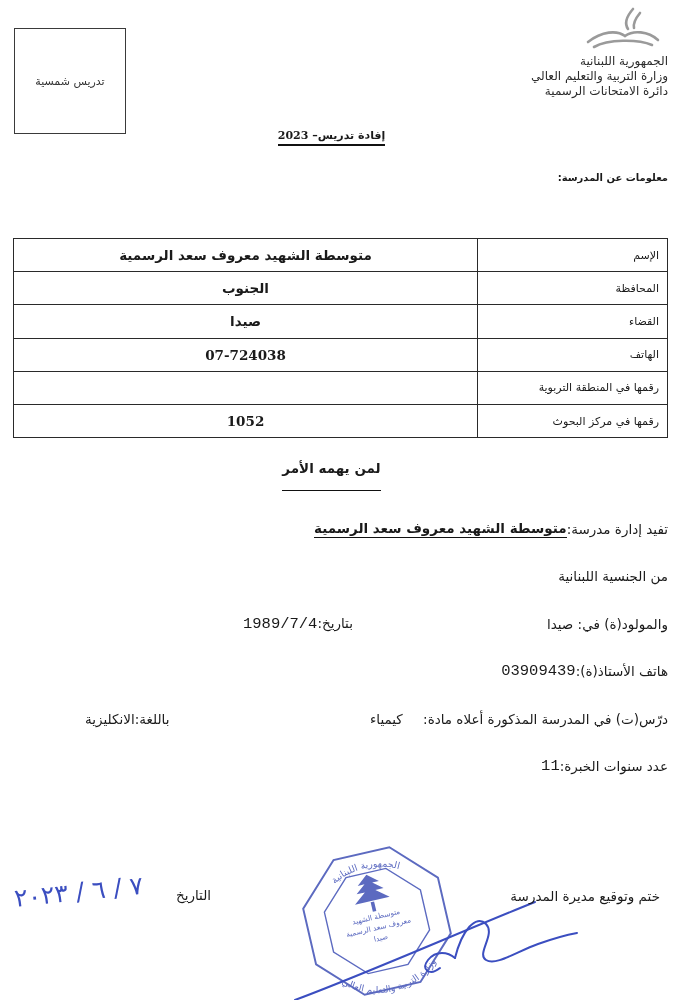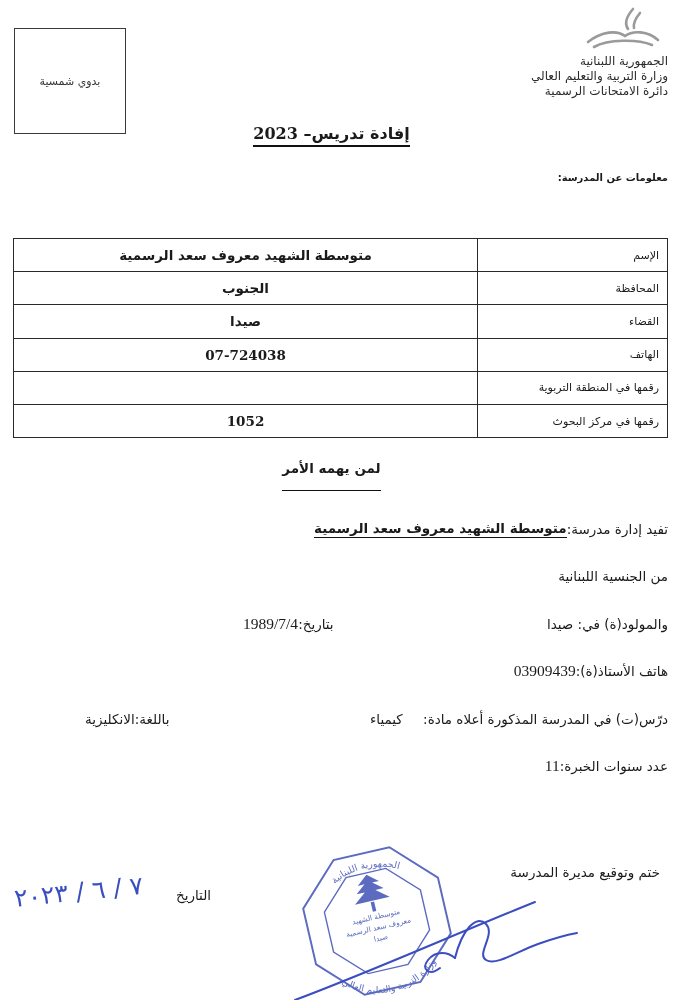--- a/index.html
+++ b/index.html
@@ -8,60 +8,60 @@
   
   .photo-box{position:absolute;left:14px;top:28px;width:110px;height:104px;
              border:1.5px solid #3a3a3a;display:flex;align-items:center;justify-content:center;}
   .photo-box span{font-size:11px;color:#333;}
   
   .header{position:absolute;top:6px;right:13px;text-align:right;}
   .logo{display:block;margin:0 6px 0 auto;}
   .h-line{font-size:12px;line-height:15px;color:#2b2b2b;}
   
   .title-wrap{position:absolute;top:124px;left:0;width:100%;text-align:center;}
-  .title{display:inline-block;font-weight:bold;font-size:16px;border-bottom:2px solid #111;
+  .title{display:inline-block;font-weight:bold;font-size:11px;border-bottom:2px solid #111;
          padding-bottom:2px;direction:rtl;transform:translateX(-9px);}
   .sec1{position:absolute;top:172px;right:13px;font-weight:bold;font-size:10px;direction:rtl;}
   
   table.school{position:absolute;top:238px;left:13px;width:655px;border-collapse:collapse;
                direction:rtl;table-layout:fixed;}
   table.school td{border:1px solid #2a2a2a;height:32.2px;padding:0 8px;font-size:11px;}
   table.school td.lbl{width:173px;text-align:right;font-weight:normal;}
   table.school td.val{text-align:center;font-weight:bold;font-size:13.5px;}
   .num{font-family:"DejaVu Serif",serif;}
-  .bignum{font-family:Liberation Serif, serif;font-size:15.5px;}
+  .bignum{font-family:Liberation Mono, monospace;font-size:15.5px;}
   
   .sec2-wrap{position:absolute;top:458px;left:0;width:100%;text-align:center;}
   .sec2{display:inline-block;font-weight:bold;font-size:13.5px;border-bottom:1.5px solid #111;
         padding-bottom:14px;direction:rtl;transform:translateX(-9px);}
   
   .body{position:absolute;top:505px;left:13px;right:13px;direction:rtl;font-size:13.5px;}
   .line{display:flex;justify-content:space-between;align-items:center;height:47.5px;direction:rtl;}
   .line.start{justify-content:flex-start;}
   .school-name{font-weight:bold;border-bottom:1.5px solid #111;padding-bottom:1px;}
   .b{font-weight:bold;}
   .pad-nat{padding-left:44px;}
   .pad-birth{padding-left:230px;}
   .pad-lang{padding-left:72px;}
   .subject-val{margin-right:16px;}
   
-  .stamp-sign{position:absolute;top:864px;right:21px;font-size:13.5px;direction:rtl;}
+  .stamp-sign{position:absolute;top:888px;right:21px;font-size:13.5px;direction:rtl;}
   .date-label{position:absolute;top:887px;left:176px;font-size:13.5px;}
   .hand-date{position:absolute;top:876px;left:14px;width:155px;direction:rtl;text-align:left;
              color:#3b4ec0;font-size:25px;transform:rotate(-6deg);letter-spacing:4px;}
   .stamp-svg{position:absolute;left:272px;top:842px;}
   .sign-svg{position:absolute;left:270px;top:880px;}
 </style>
 </head>
 <body>
 
 <div class="page">
 
   <div class="photo-box">
-    <span>بدوي شمسية</span>
+    <span>تدريس شمسية</span>
   </div>
 
   <div class="header">
     <svg class="logo" width="82" height="48" viewBox="0 0 82 48">
       <g fill="none" stroke="#9a9a9a" stroke-width="2.6" stroke-linecap="round">
         <path d="M53,3 C46,11 44,17 48,23"></path>
         <path d="M60,7 C55,13 53,17 54,22"></path>
         <path d="M8,36 C22,25 37,24 45,30 C53,24 68,25 78,34"></path>
         <path d="M14,41 C28,33 58,33 72,39"></path>
       </g>

